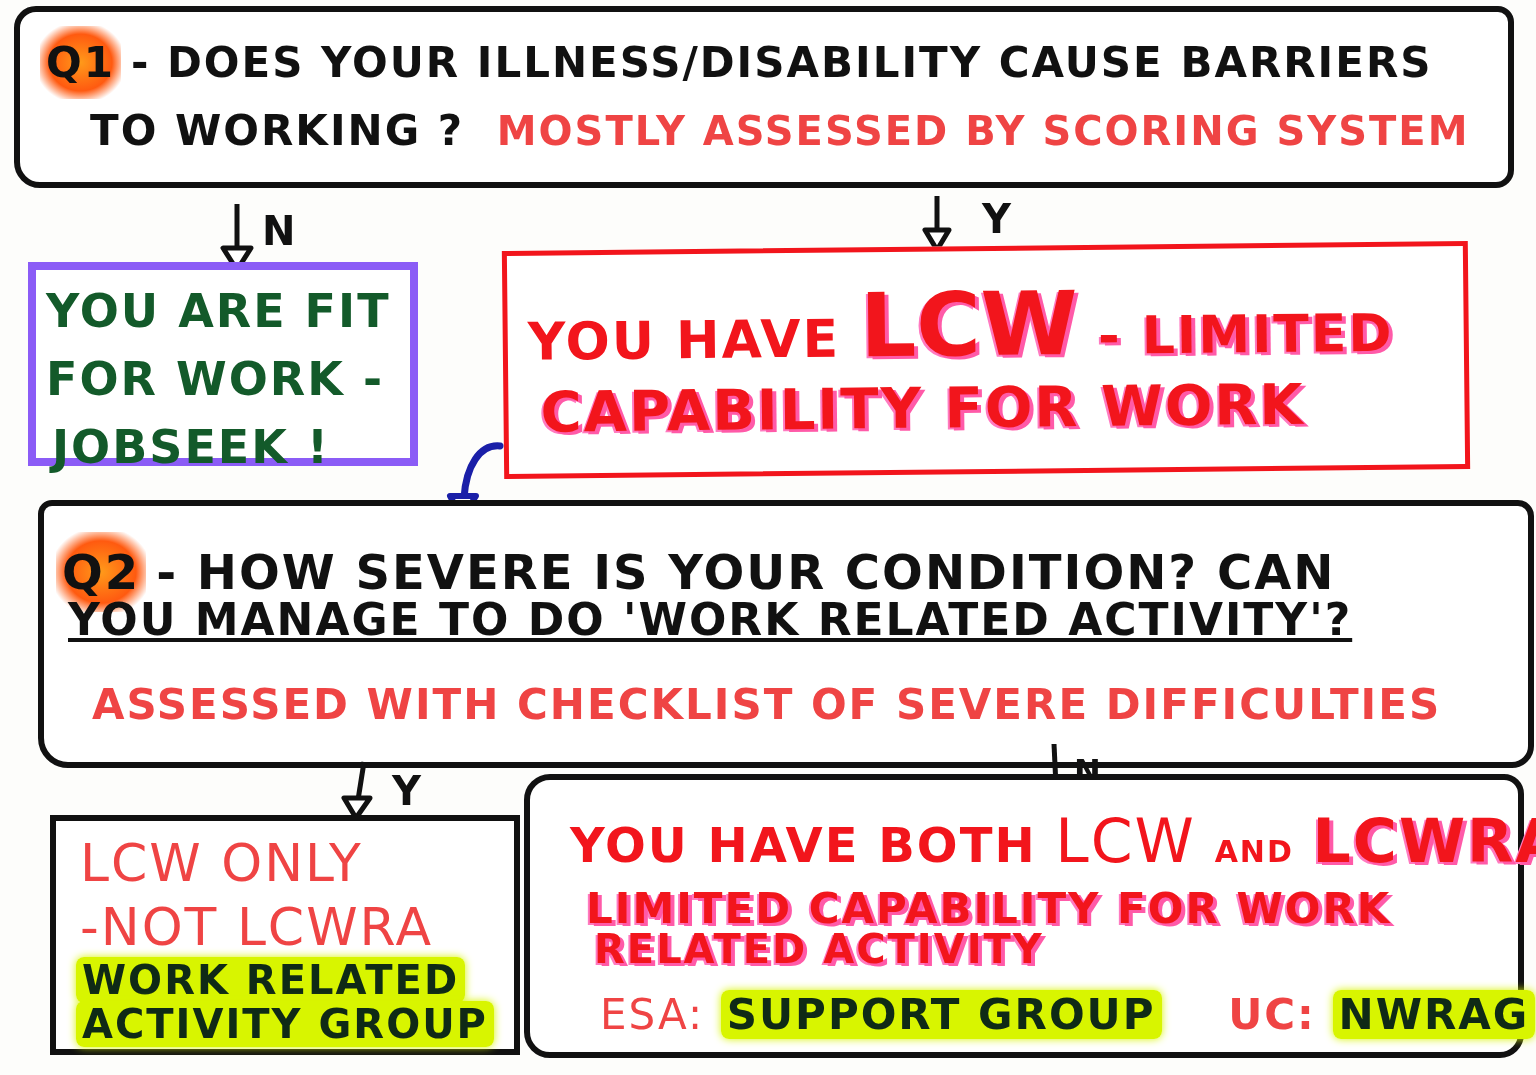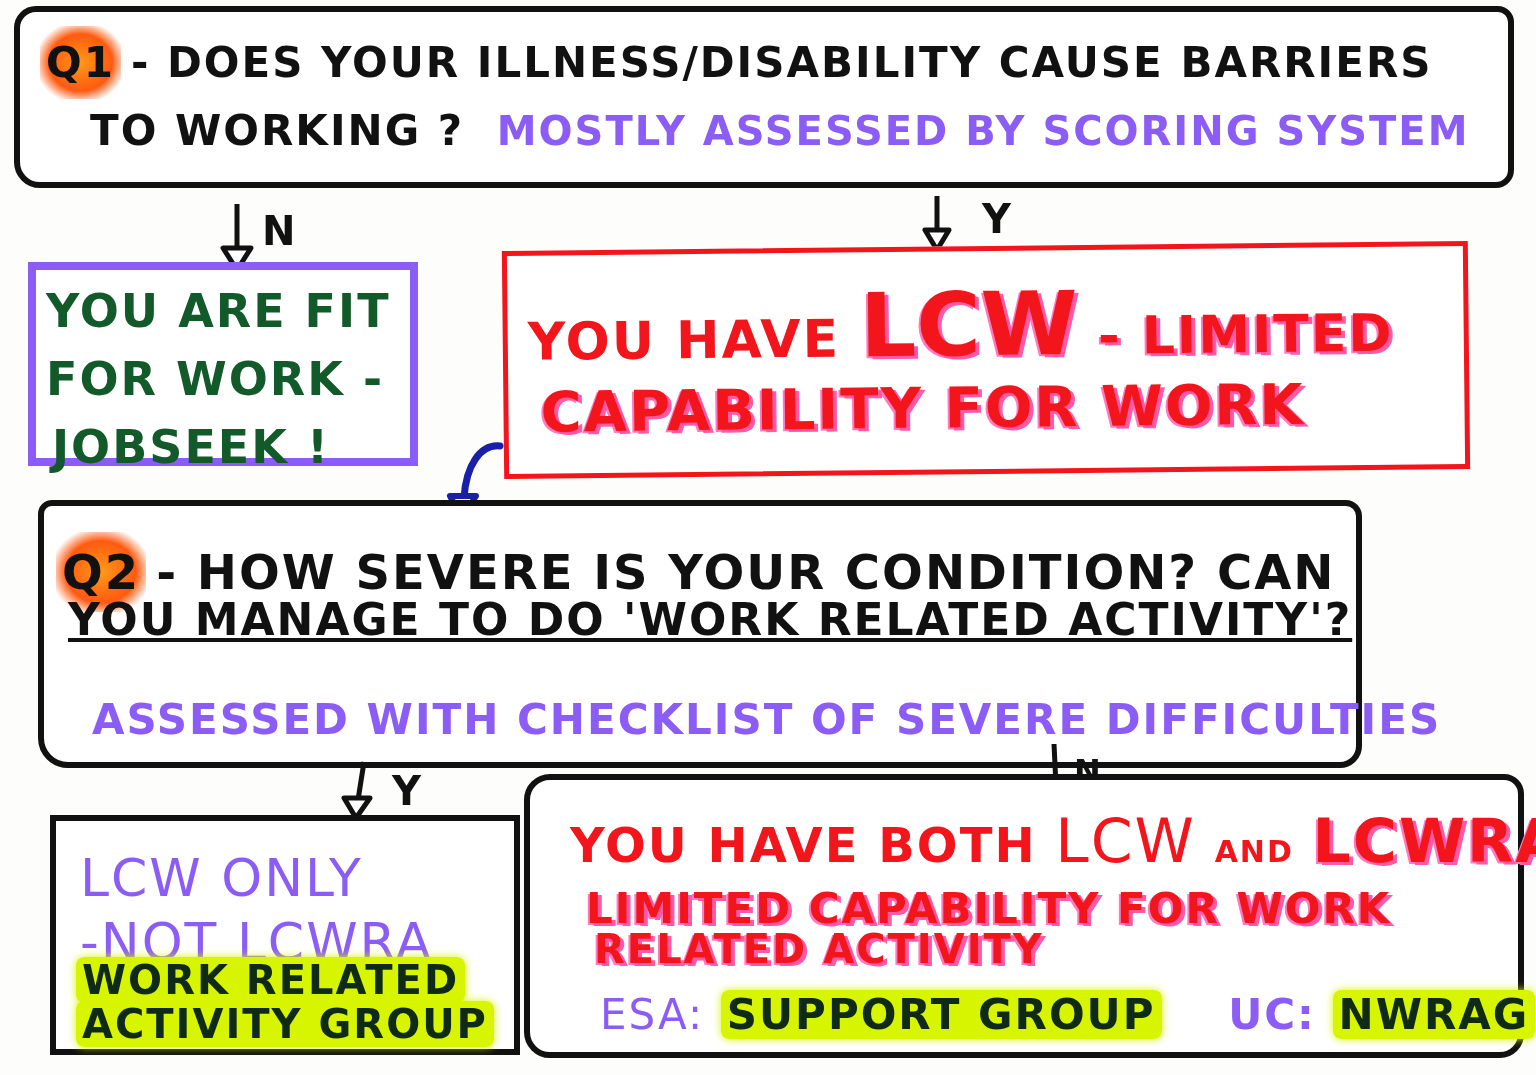--- a/index.html
+++ b/index.html
@@ -1,20 +1,20 @@
 <!DOCTYPE html>
 <html><head>
 <meta charset="utf-8">
 <style>
   html,body{margin:0;padding:0;}
   body{width:1536px;height:1075px;background:#fdfdfb;position:relative;overflow:hidden;font-family:"DejaVu Sans",sans-serif;}
   .box{position:absolute;box-sizing:border-box;background:#fff;}
   .txt{position:absolute;text-transform:uppercase;letter-spacing:2px;white-space:nowrap;font-weight:bold;}
   .black{color:#111;}
-  .blue{color:#8b5cf6;margin-top:15px;}
+  .blue{color:#ef4444;}
   .red{color:#f2151c;}
   .green{color:#135a2a;}
   .dkgreen{color:#0f2a16;}
   .q-label{display:inline-block;color:#111;font-weight:bold;background:radial-gradient(ellipse at center,#ff9a1a 0%,#ff5a10 55%,rgba(255,120,20,0) 80%);padding:12px 6px;border-radius:10px;margin-right:10px;}
   .pinkhl{text-shadow:4px 3px 0 #ff5aa8,-2px 2px 0 #ff7ac0;}
   .yellowhl{background:#d8f500;padding:0 6px;border-radius:8px;box-shadow:0 0 8px #d8f500;}
   .arrow{position:absolute;}
   .arrow-label{position:absolute;font-weight:bold;font-size:40px;color:#111;}
 </style>
 </head>
@@ -55,21 +55,21 @@
     <span class="pinkhl">- Limited</span>
   </div>
   <div class="txt red pinkhl" style="left:32px;top:124px;font-size:56px;">capability for work</div>
 </div>
 
 <svg class="arrow" style="left:440px;top:436px;" width="80" height="90">
   <path d="M60 10 C 40 8, 26 30, 24 62" fill="none" stroke="#1a1fa8" stroke-width="7" stroke-linecap="round"></path>
   <polygon points="10,60 36,60 22,82" fill="#fff" stroke="#1a1fa8" stroke-width="6" stroke-linejoin="round"></polygon>
 </svg>
 
-<div class="box" style="left:38px;top:500px;width:1324px;height:268px;border:6px solid #111;border-radius:14px 16px 22px 30px;">
+<div class="box" style="left:38px;top:500px;width:1496px;height:268px;border:6px solid #111;border-radius:14px 16px 22px 30px;">
   <div class="txt black" style="left:12px;top:26px;font-size:48px;">
     <span class="q-label">Q2</span><span>- How severe is your condition? Can</span>
   </div>
   <div class="txt black" style="left:24px;top:88px;font-size:44px;text-decoration:underline;">you manage to do 'work related activity'?</div>
   <div class="txt blue" style="left:48px;top:174px;font-size:42px;">Assessed with checklist of severe difficulties</div>
 </div>
 
 <svg class="arrow" style="left:336px;top:760px;" width="50" height="62">
   <line x1="28" y1="2" x2="22" y2="40" stroke="#111" stroke-width="5"></line>
   <polygon points="8,38 34,38 20,58" fill="#fff" stroke="#111" stroke-width="5" stroke-linejoin="round"></polygon>

